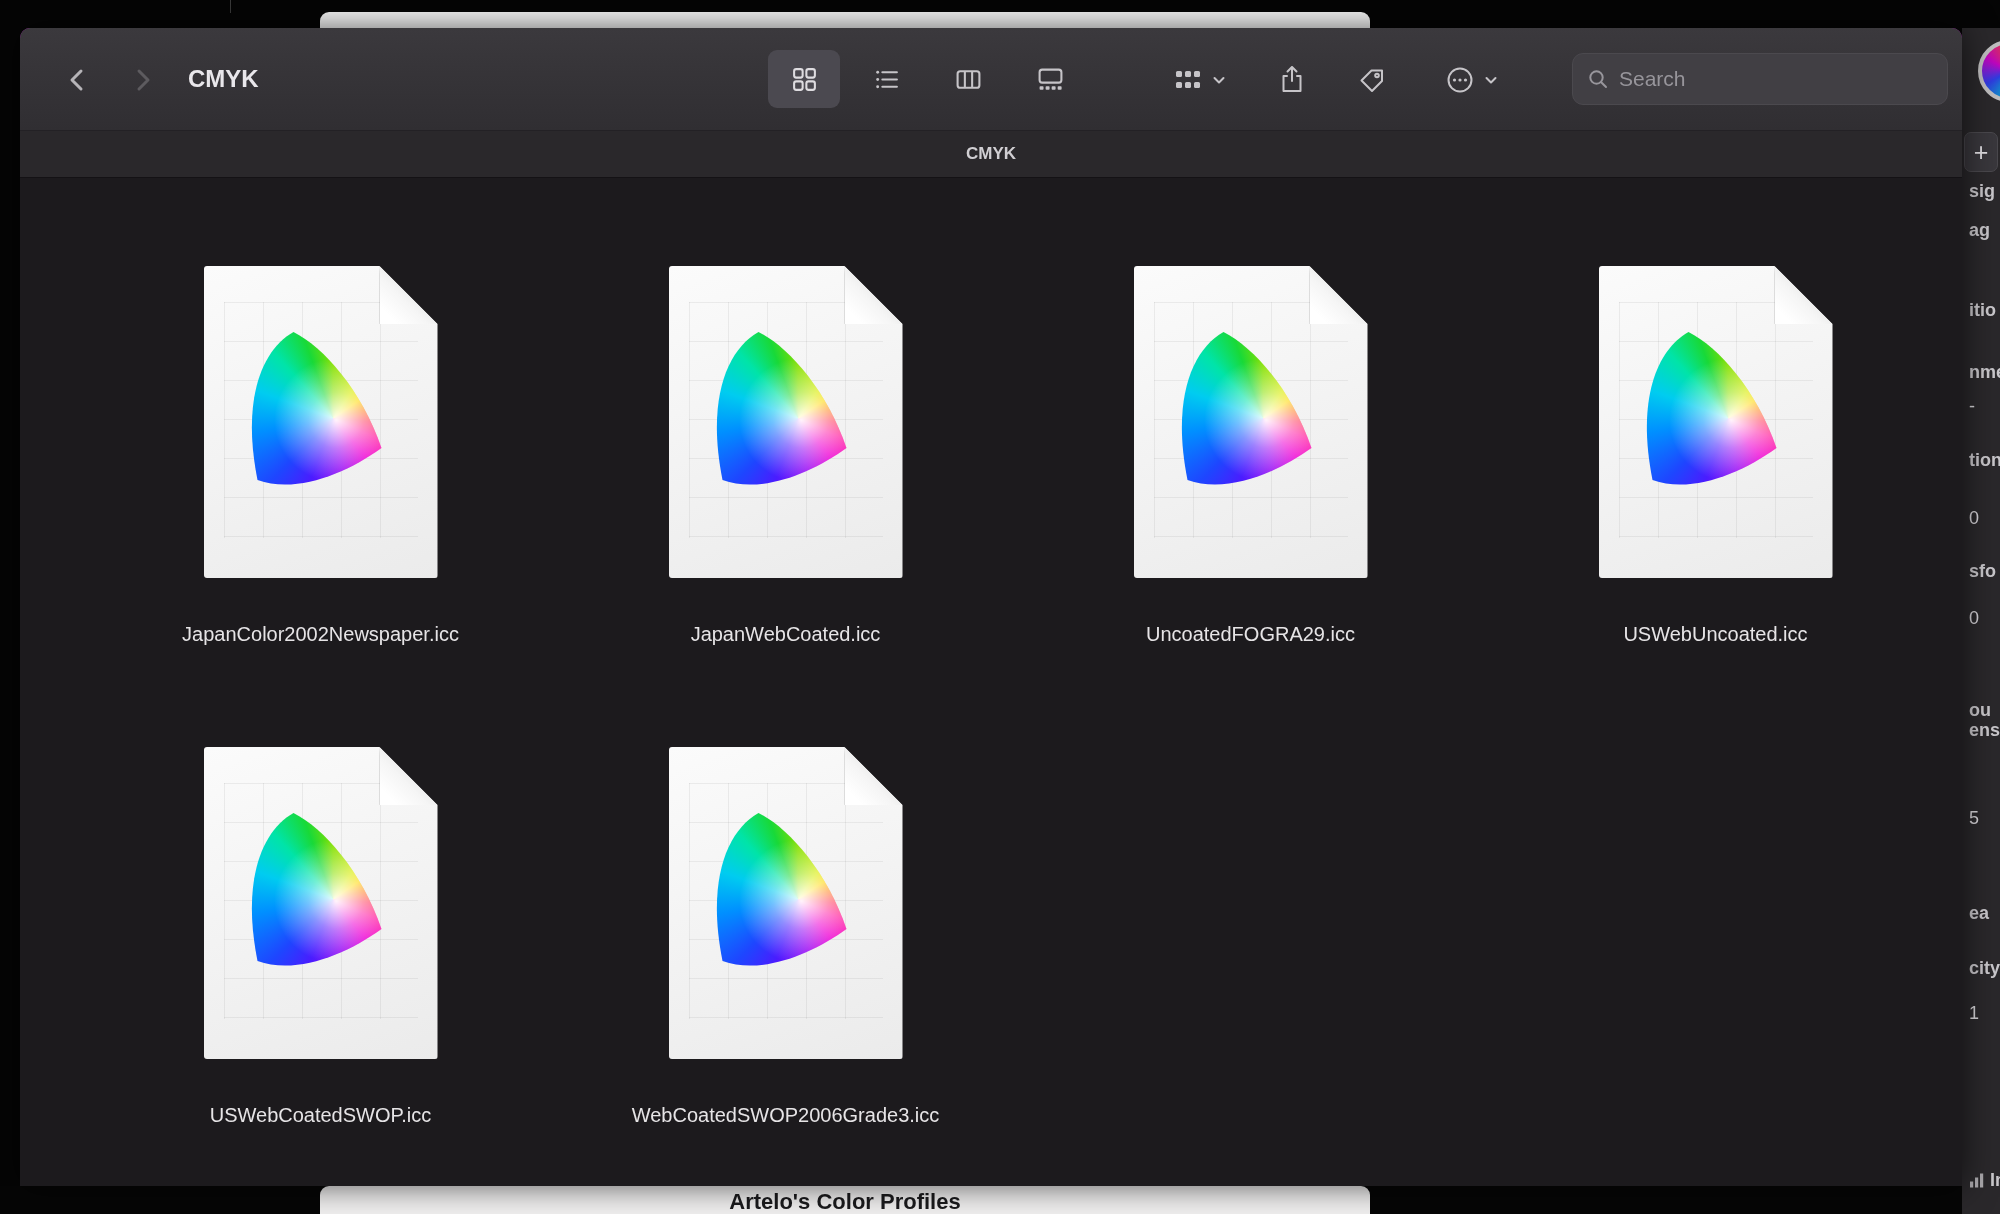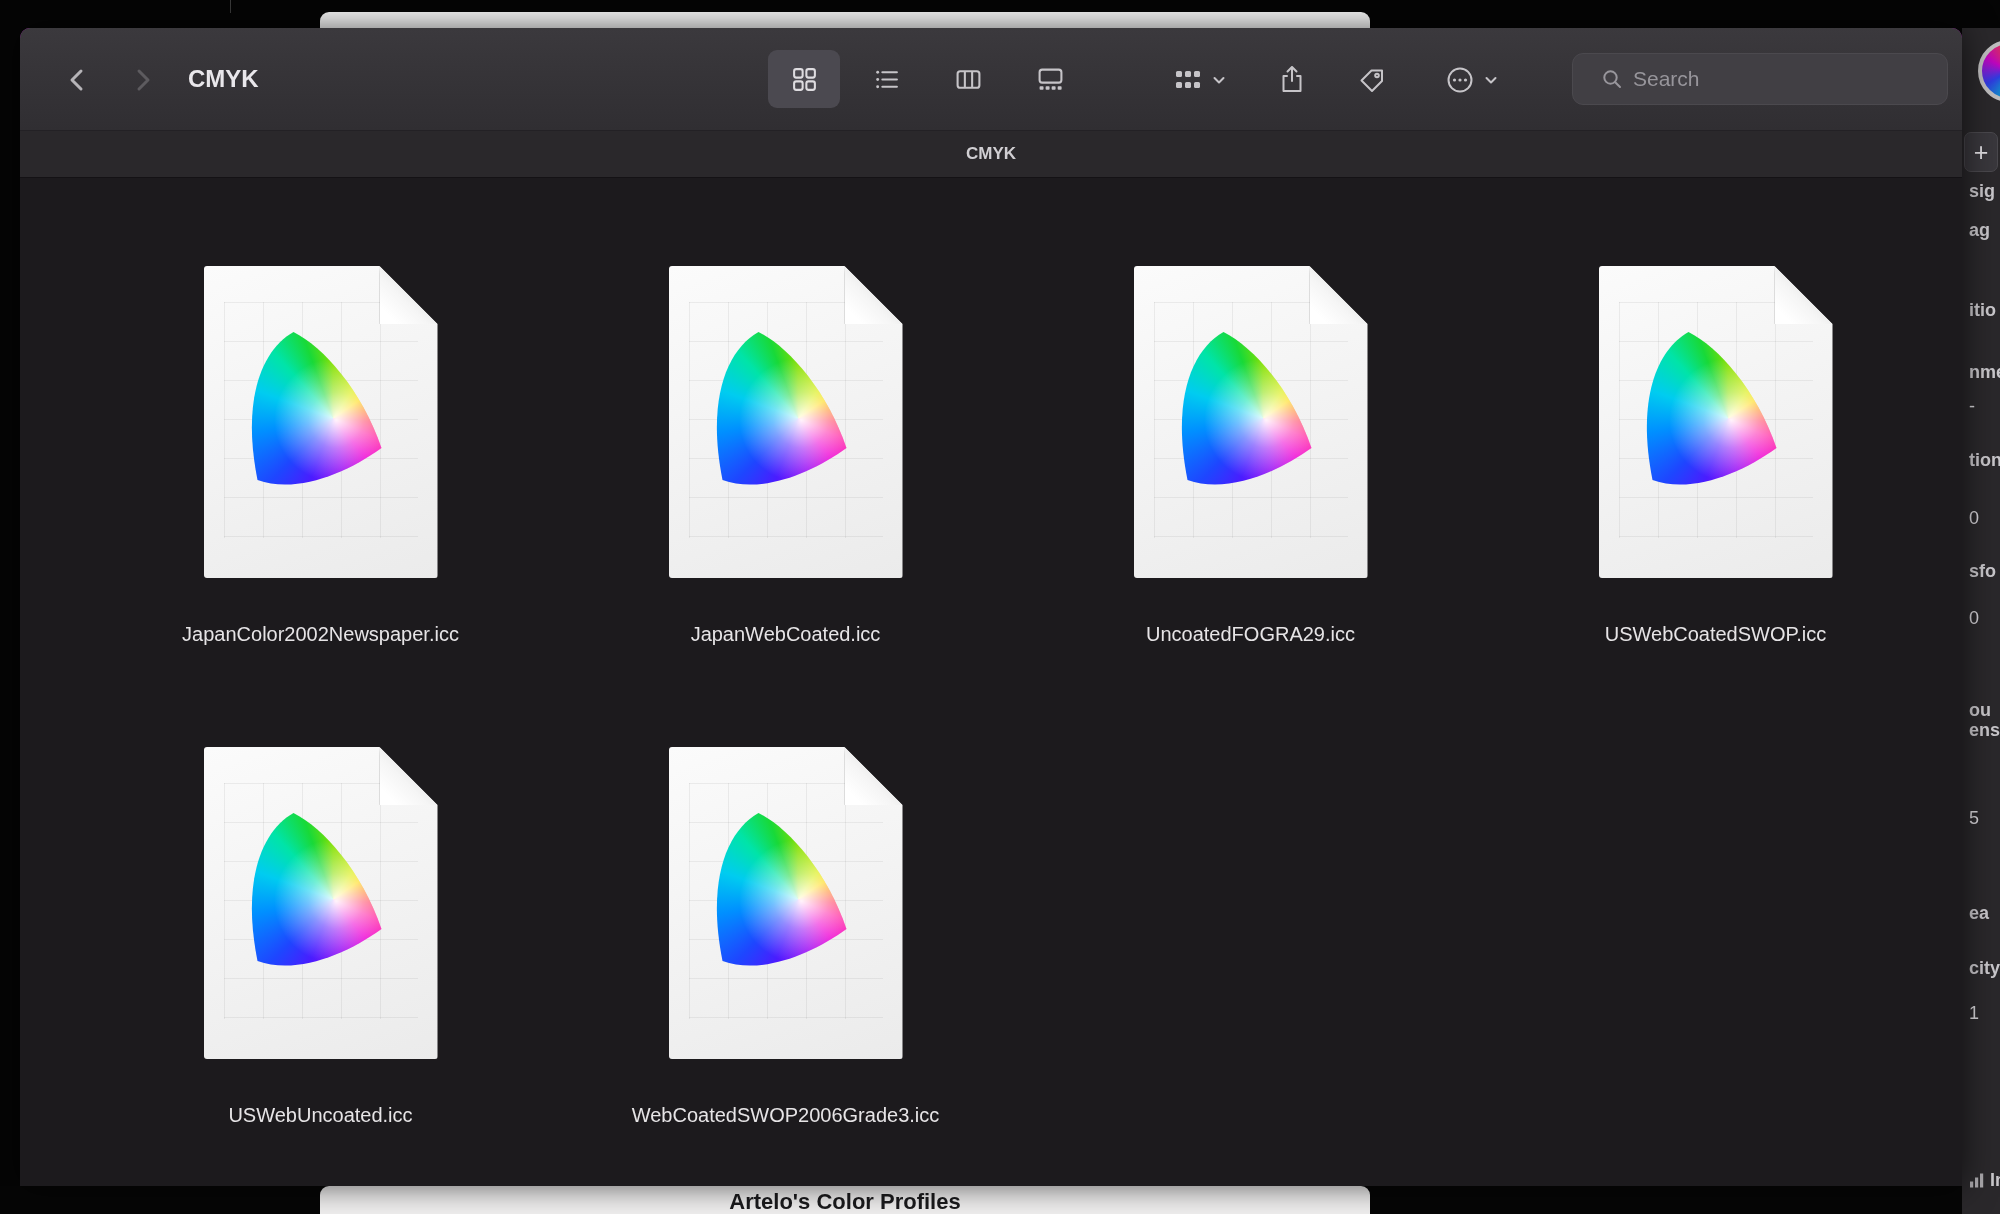--- a/index.html
+++ b/index.html
@@ -44,21 +44,21 @@
   .view-group{position:absolute;left:748px;top:22px;height:58px;display:flex;gap:10px;}
   .view-btn{width:72px;height:58px;border:none;background:none;border-radius:9px;display:flex;
             align-items:center;justify-content:center;padding:0;}
   .view-btn.selected{background:#4b4950;}
   .group-btn{left:1128px;top:30px;width:104px;height:44px;gap:8px;}
   .share-btn{left:1250px;top:28px;width:44px;height:48px;}
   .tag-btn{left:1330px;top:30px;width:44px;height:44px;}
   .more-btn{left:1404px;top:30px;width:96px;height:44px;gap:8px;}
   .search-field{position:absolute;right:14px;top:25px;width:376px;height:52px;background:#413f44;
                 border:1px solid #4b494e;border-radius:11px;display:flex;align-items:center;
-                padding:0 28px;gap:10px;box-sizing:border-box;}
+                padding:0 14px;gap:10px;box-sizing:border-box;}
   .search-ph{font-size:21px;color:#97959b;}
 
   .path-bar{position:absolute;left:0;top:103px;width:100%;height:46px;background:#2a282b;
             border-bottom:1px solid #141215;display:flex;align-items:center;justify-content:center;}
   .path-bar span{font-size:17px;font-weight:600;color:#d0ced2;}
 
   .content{position:absolute;left:0;top:150px;width:100%;height:1008px;background:#1c1a1d;overflow:hidden;}
   .files-grid{display:grid;grid-template-columns:repeat(4,465px);row-gap:13px;padding-left:68px;}
   .file-cell{display:flex;flex-direction:column;align-items:center;}
   .file-label{margin-top:45px;font-size:20px;color:#e6e4e6;text-align:center;white-space:nowrap;}
@@ -266,30 +266,30 @@
           </div>
           <div class="file-label">UncoatedFOGRA29.icc</div>
         </div>
 
         <div class="file-cell">
           <div class="page">
             <div class="page-grid"></div>
             <div class="gamut"></div>
             <div class="fold"></div>
           </div>
+          <div class="file-label">USWebUncoated.icc</div>
+        </div>
+
+        <div class="file-cell">
+          <div class="page">
+            <div class="page-grid"></div>
+            <div class="gamut"></div>
+            <div class="fold"></div>
+          </div>
           <div class="file-label">USWebCoatedSWOP.icc</div>
-        </div>
-
-        <div class="file-cell">
-          <div class="page">
-            <div class="page-grid"></div>
-            <div class="gamut"></div>
-            <div class="fold"></div>
-          </div>
-          <div class="file-label">USWebUncoated.icc</div>
         </div>
 
 
         <div class="file-cell">
           <div class="page">
             <div class="page-grid"></div>
             <div class="gamut"></div>
             <div class="fold"></div>
           </div>
           <div class="file-label">WebCoatedSWOP2006Grade3.icc</div>

